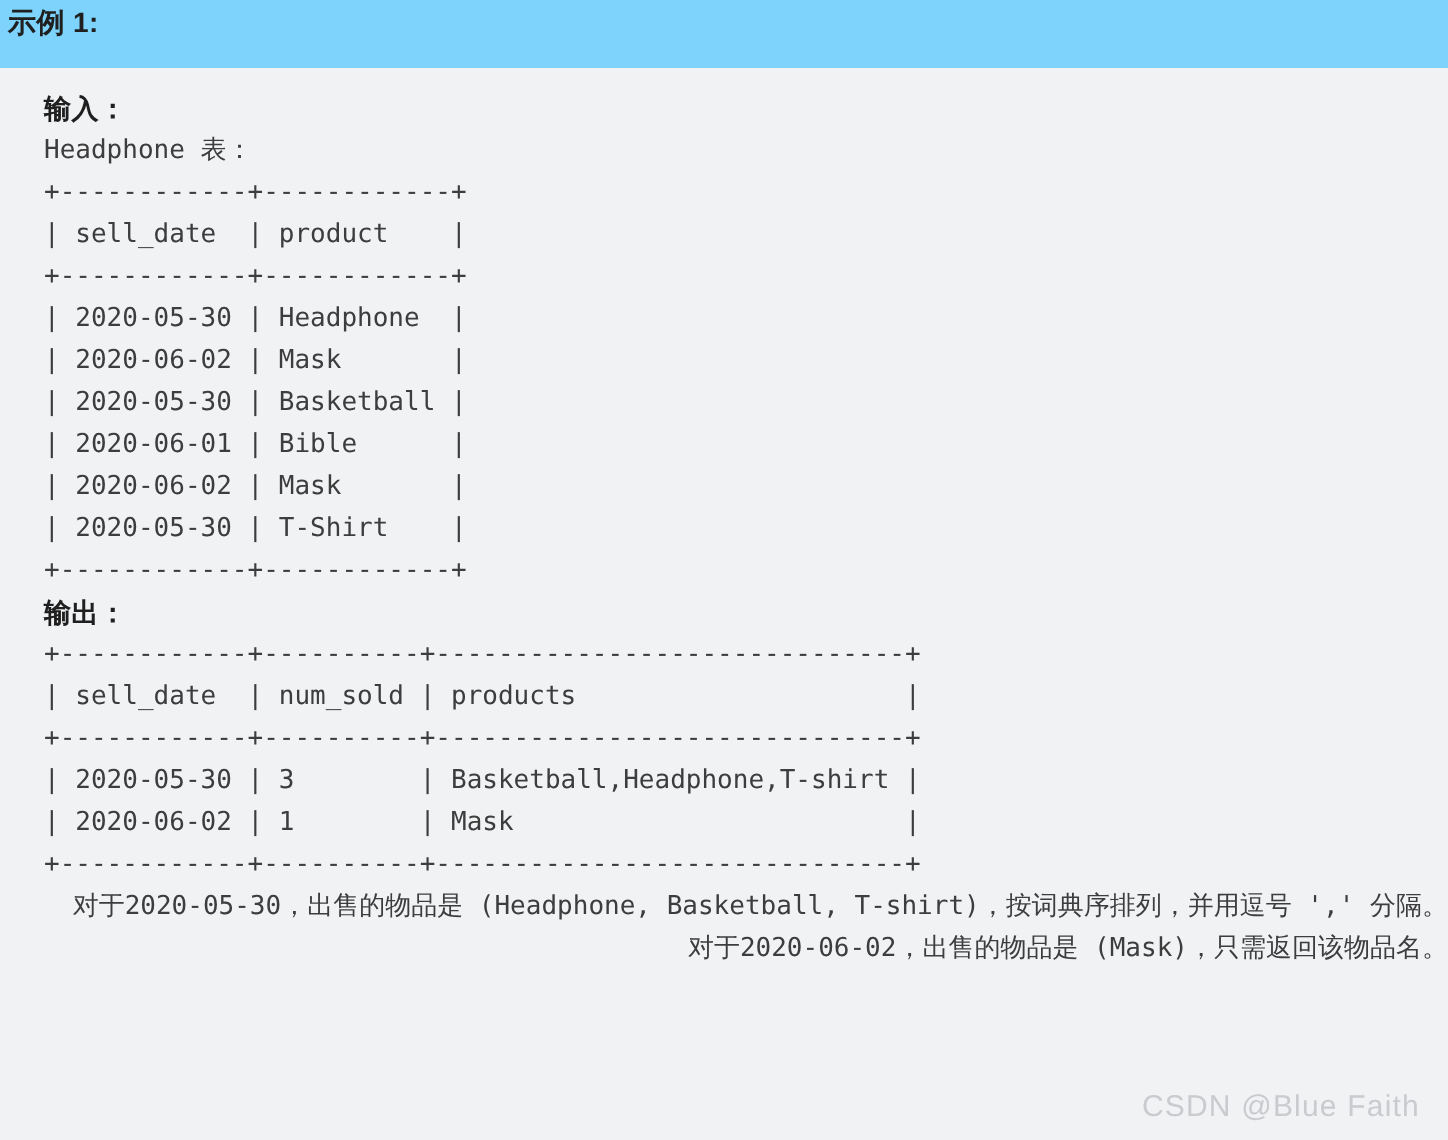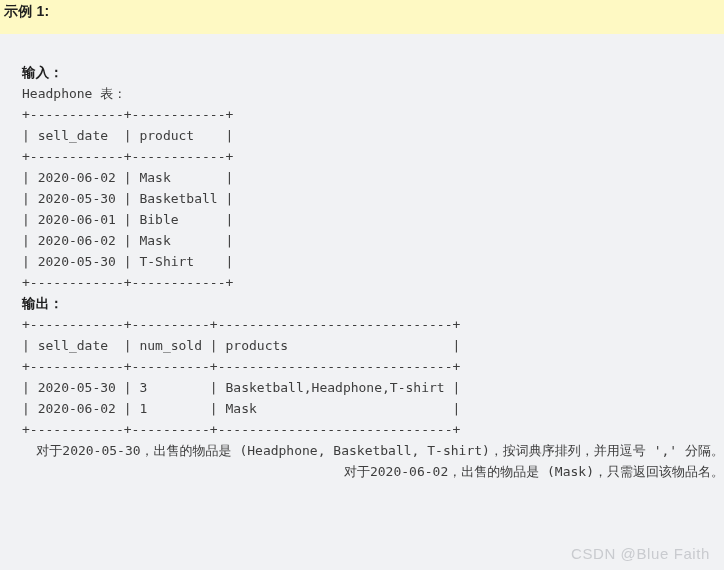--- a/index.html
+++ b/index.html
@@ -10,42 +10,42 @@
     width: 724px;
     height: 570px;
     background: #ffffff;
     font-family: "Liberation Sans", sans-serif;
     overflow: hidden;
   }
   .page {
     position: relative;
     width: 724px;
     height: 570px;
-    background: #fef9c3;
+    background: #7dd3fc;
   }
   .section-title {
     position: absolute;
     left: 4px;
     top: 3px;
     font-family: "Liberation Sans", sans-serif;
     font-size: 14px;
     font-weight: bold;
     color: #1f1f1f;
     letter-spacing: 0.2px;
     white-space: pre;
   }
   .code-block {
     position: absolute;
     left: 0;
     top: 34px;
     width: 724px;
     height: 536px;
     background: #f1f2f4;
     box-sizing: border-box;
-    padding: 28px 0 0 22px;
+    padding: 10px 0 0 22px;
     overflow: hidden;
   }
   .code-line {
     font-family: "DejaVu Sans Mono", "Liberation Mono", monospace;
     font-size: 13px;
     line-height: 21px;
     color: #3d3d3d;
     white-space: pre;
     letter-spacing: 0px;
   }
@@ -88,20 +88,21 @@
     <div class="code-line label">输入：</div>
 
     <div class="code-line">Headphone 表：</div>
 
     <div class="code-line">+------------+------------+</div>
 
     <div class="code-line">| sell_date  | product    |</div>
 
     <div class="code-line">+------------+------------+</div>
 
+    <div class="code-line">| 2020-05-30 | Headphone  |</div>
     <div class="code-line">| 2020-06-02 | Mask       |</div>
     <div class="code-line">| 2020-05-30 | Basketball |</div>
     <div class="code-line">| 2020-06-01 | Bible      |</div>
     <div class="code-line">| 2020-06-02 | Mask       |</div>
     <div class="code-line">| 2020-05-30 | T-Shirt    |</div>
 
     <div class="code-line">+------------+------------+</div>
 
     <div class="code-line label">输出：</div>
 

